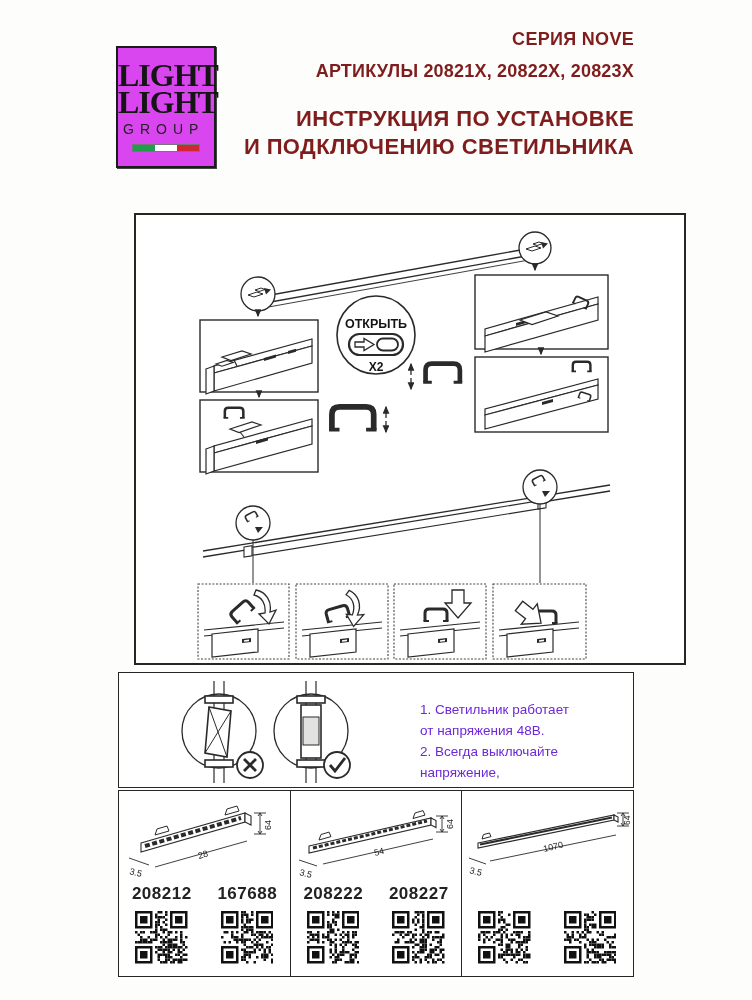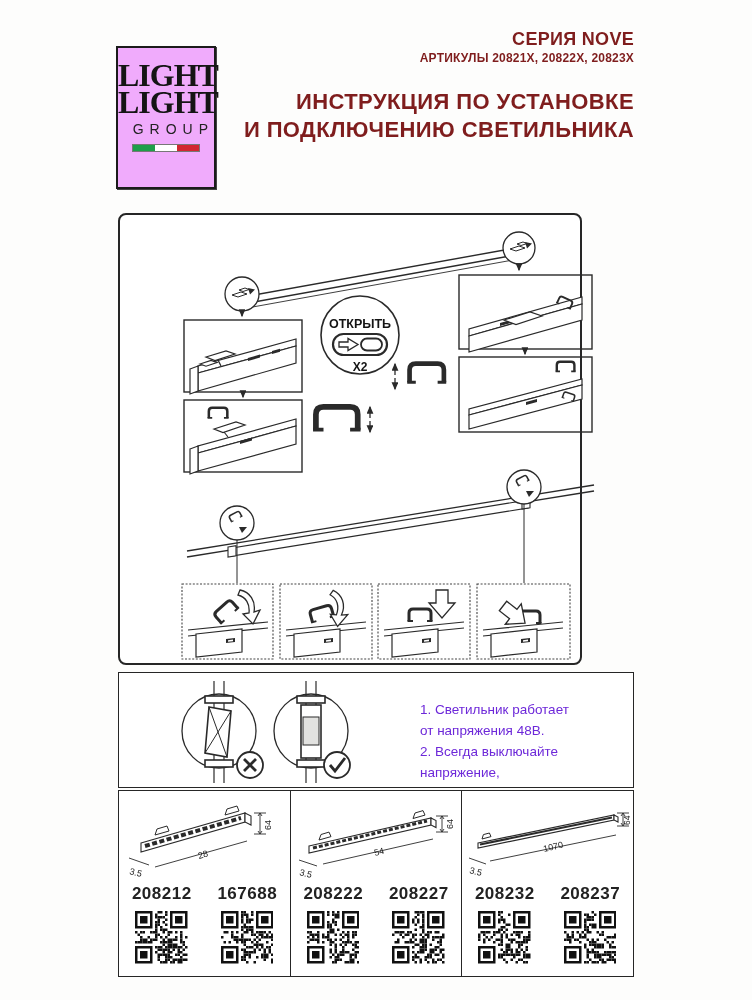--- a/index.html
+++ b/index.html
@@ -1,31 +1,31 @@
 <!DOCTYPE html>
 <html><head>
 <meta charset="utf-8">
 <style>
   html,body{margin:0;padding:0;}
   body{width:752px;height:1000px;position:relative;background:#fdfdfc;font-family:"Liberation Sans",sans-serif;color:#161616;overflow:hidden;}
   .abs{position:absolute;}
   
-  .logo-box{left:116px;top:46px;width:100px;height:143px;border:2px solid #1b1b1b;background:#f0abfc;text-align:right;box-sizing:border-box;box-shadow:1px 1px 0 #444;}
+  .logo-box{left:116px;top:46px;width:100px;height:122px;border:2px solid #1b1b1b;background:#d946ef;text-align:left;box-sizing:border-box;box-shadow:1px 1px 0 #444;}
   .logo-word{font-family:"Liberation Serif",serif;font-weight:bold;font-size:32px;line-height:27px;letter-spacing:-1px;color:#151515;}
   .logo-word.first{margin-top:14px;}
   .logo-group{font-size:14px;letter-spacing:6px;margin-top:5px;margin-left:5px;color:#222;}
   .flag{width:68px;height:8px;margin:7px auto 0 auto;display:flex;border:1px solid #777;box-sizing:border-box;}
   .flag div{flex:1;height:100%;}
   .hdr{right:118px;top:29px;text-align:right;font-weight:bold;color:#7f1d1d;}
   .hdr .series{font-size:18px;letter-spacing:.3px;}
-  .hdr .articles{font-size:12px;margin-top:1px;letter-spacing:.2px;}
+  .hdr .articles{font-size:18px;margin-top:11px;letter-spacing:.2px;}
   .hdr .title{font-size:22px;line-height:28px;margin-top:23px;letter-spacing:.4px;}
   
   .frame{border:2px solid #262626;background:#fff;box-sizing:border-box;}
-  .sec1{left:118px;top:213px;width:464px;height:452px;border-radius:8px;}
+  .sec1{left:134px;top:213px;width:552px;height:452px;}
   .sec2{left:118px;top:672px;width:516px;height:116px;border-width:1.5px;}
   .sec3{left:118px;top:790px;width:516px;height:187px;display:flex;}
   .panel{flex:1;border:1.5px solid #262626;box-sizing:border-box;background:#fff;position:relative;}
   .panel + .panel{margin-left:-1.5px;}
   .articles-row{position:absolute;top:93px;left:0;right:0;display:flex;justify-content:space-around;font-size:17px;font-weight:bold;color:#222;letter-spacing:.5px;}
   .qr-row{position:absolute;top:120px;left:0;right:0;display:flex;justify-content:space-around;}
   .qr{width:53px;height:53px;}
   
   .notes{left:420px;top:699px;width:215px;font-size:13.5px;line-height:21px;color:#6d28d9;}
   svg text{font-family:"Liberation Sans",sans-serif;}
@@ -859,24 +859,20 @@
       <g stroke="#2a2a2a" stroke-width=".9" fill="none">
         <path d="M161,22 v13 M155,22 h12 M155,35 h12"></path>
           <path d="M159,25 l2,-3 2,3 M159,32 l2,3 2,-3"></path>
         <path d="M28,70 L154,44"></path>
           <path d="M7,67 L24,73"></path>
       </g>
       <text transform="translate(168,34) rotate(-90)" font-size="8.5" fill="#222">64</text>
       <text transform="translate(82,61) rotate(-13)" font-size="9" fill="#222">1070</text>
       <text transform="translate(7,82) rotate(14)" font-size="9" fill="#222">3.5</text>
     </svg>
-    <div class="articles-row">
-      <span>208232</span>
-      <span>208237</span>
-    </div>
     <div class="qr-row">
       <div class="qr"><svg width="52.5" height="52.5" viewBox="0 0 52.5 52.5">
             <rect x="20" y="0" width="2.5" height="2.5" fill="#111"></rect>
             <rect x="22.5" y="0" width="2.5" height="2.5" fill="#111"></rect>
             <rect x="20" y="2.5" width="2.5" height="2.5" fill="#111"></rect>
             <rect x="30" y="2.5" width="2.5" height="2.5" fill="#111"></rect>
             <rect x="22.5" y="5" width="2.5" height="2.5" fill="#111"></rect>
             <rect x="20" y="7.5" width="2.5" height="2.5" fill="#111"></rect>
             <rect x="22.5" y="7.5" width="2.5" height="2.5" fill="#111"></rect>
             <rect x="25" y="7.5" width="2.5" height="2.5" fill="#111"></rect>

